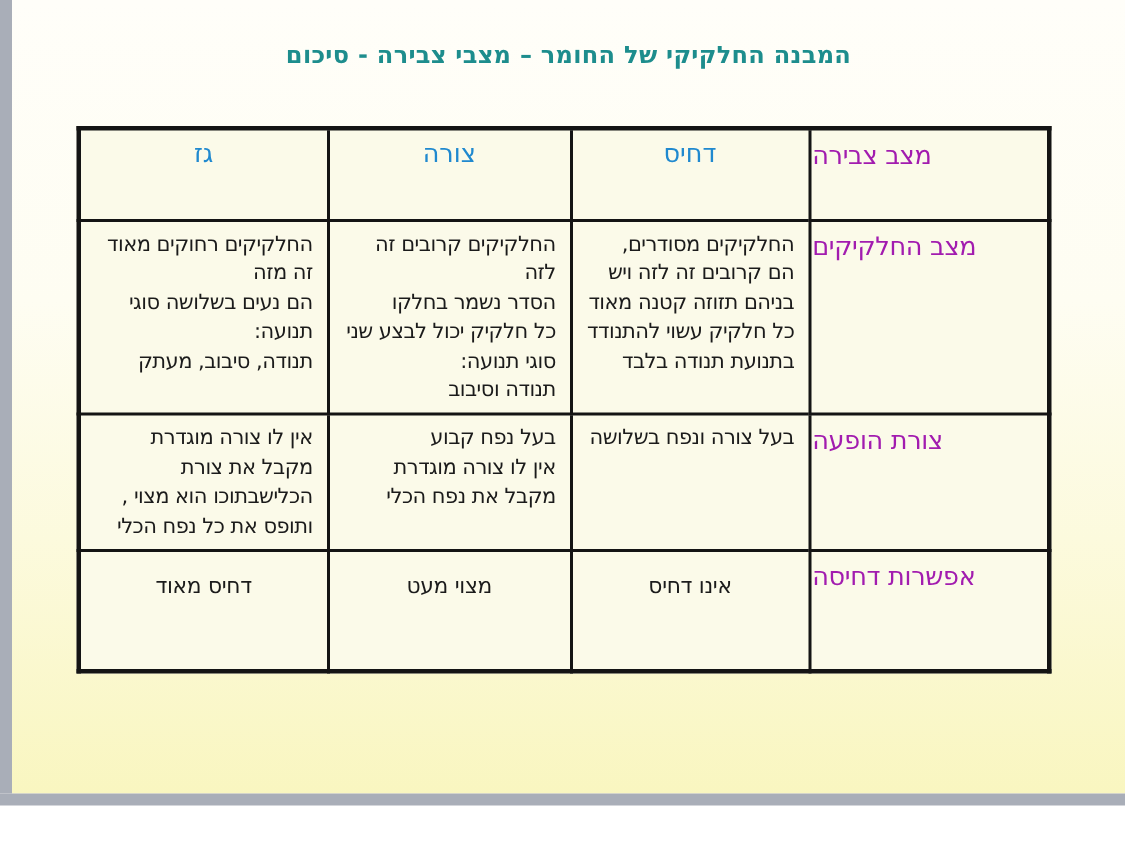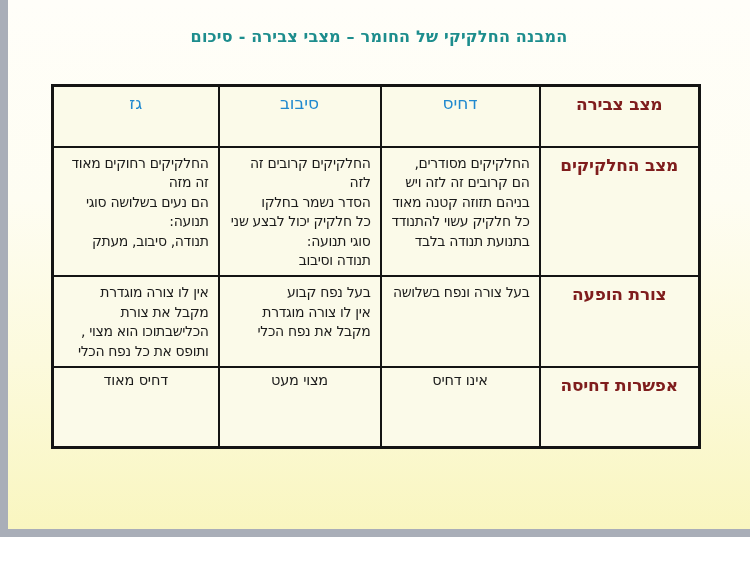--- a/index.html
+++ b/index.html
@@ -66,24 +66,24 @@
     border: 2px solid #141414;
     vertical-align: top;
     overflow: hidden;
   }
   tr.r-head   { height: 61px; }
   tr.r-parts  { height: 126px; }
   tr.r-shape  { height: 91px; }
   tr.r-press  { height: 80px; }
 
   .state-head, .row-head {
-    color: #7f1d1d;
-    font-weight: bold;
+    color: #a21caf;
+    font-weight: normal;
     font-size: 17px;
-    text-align: center;
+    text-align: left;
     padding-top: 7px;
     letter-spacing: -0.2px;
   }
   .col-head {
     color: #2089cf;
     font-weight: normal;
     font-size: 17px;
     text-align: center;
     padding-top: 6px;
   }
@@ -93,21 +93,21 @@
     line-height: 1.4;
     text-align: right;
     padding: 6px 9px 4px 9px;
     white-space: pre-line;
     letter-spacing: -0.35px;
   }
   .center-cell {
     color: #1b1b1b;
     font-size: 14.5px;
     text-align: center;
-    padding-top: 4px;
+    padding-top: 15px;
     letter-spacing: -0.2px;
   }
 </style>
 </head>
 <body>
 
 <div class="slide"></div>
 <div class="side-bar"></div>
 <div class="bottom-bar"></div>
 
@@ -117,21 +117,21 @@
   <colgroup>
     <col style="width:160px">
     <col style="width:159px">
     <col style="width:162px">
     <col style="width:166px">
   </colgroup>
   <tbody>
     <tr class="r-head">
       <td class="state-head">מצב צבירה</td>
       <td class="col-head">דחיס</td>
-      <td class="col-head">סיבוב</td>
+      <td class="col-head">צורה</td>
       <td class="col-head">גז</td>
     </tr>
     <tr class="r-parts">
       <td class="row-head">מצב החלקיקים</td>
       <td class="body-cell">החלקיקים מסודרים,
 הם קרובים זה לזה ויש
 בניהם תזוזה קטנה מאוד
 כל חלקיק עשוי להתנודד
 בתנועת תנודה בלבד</td>
       <td class="body-cell">החלקיקים קרובים זה לזה

